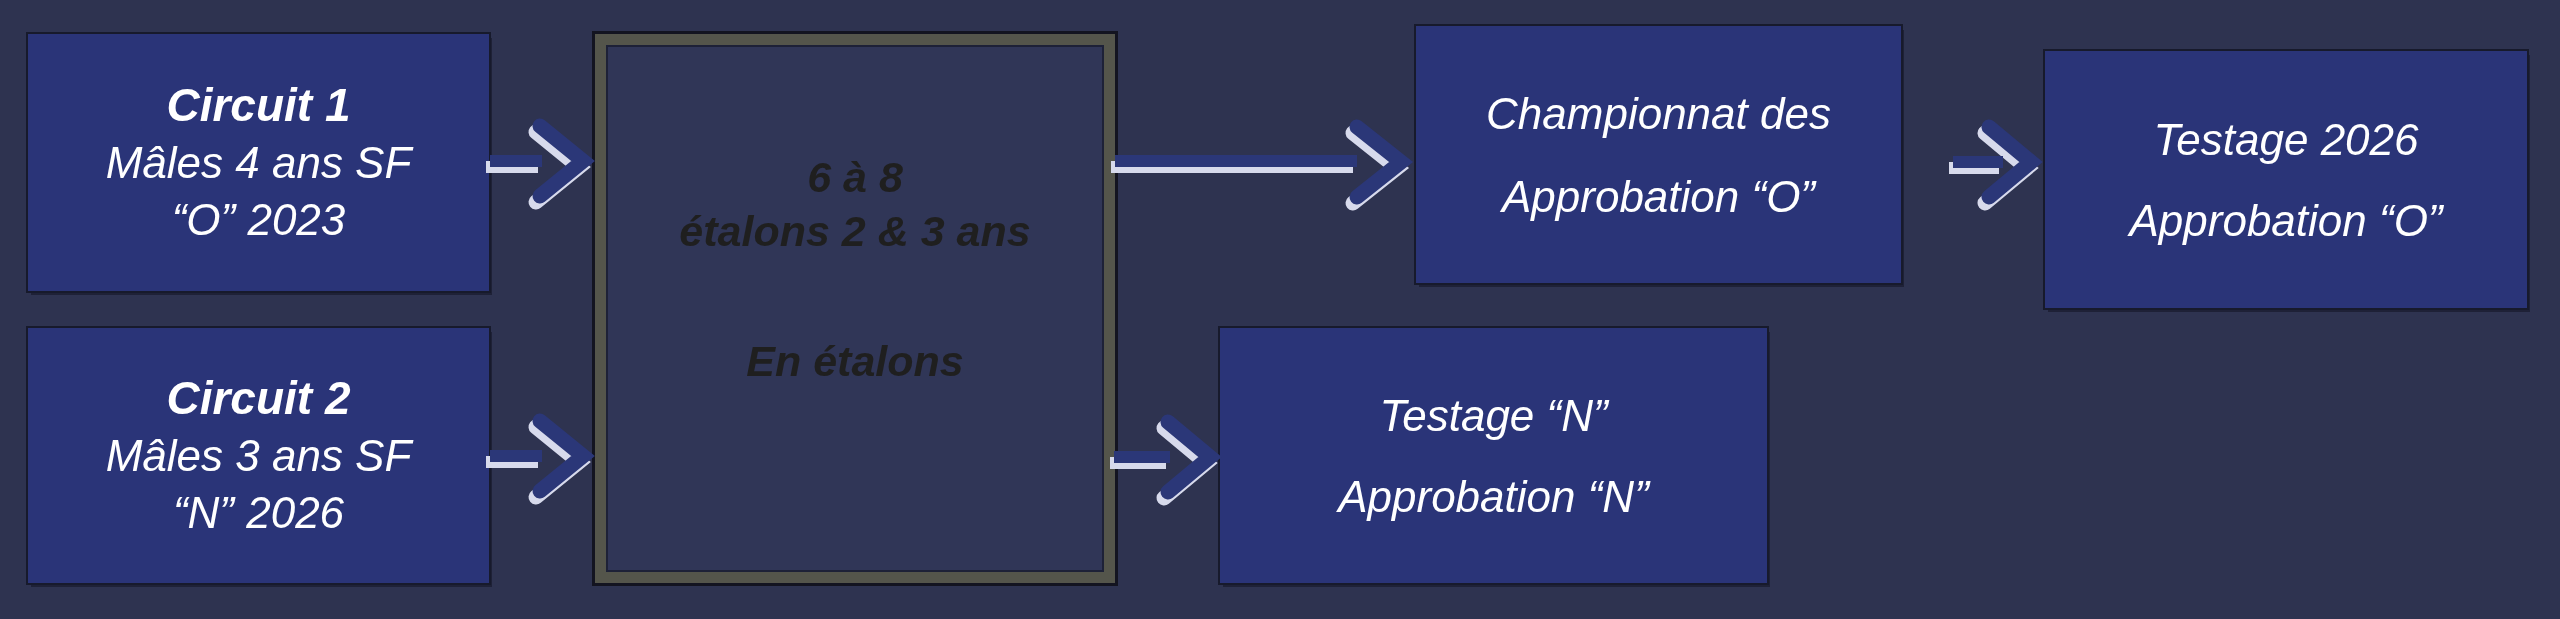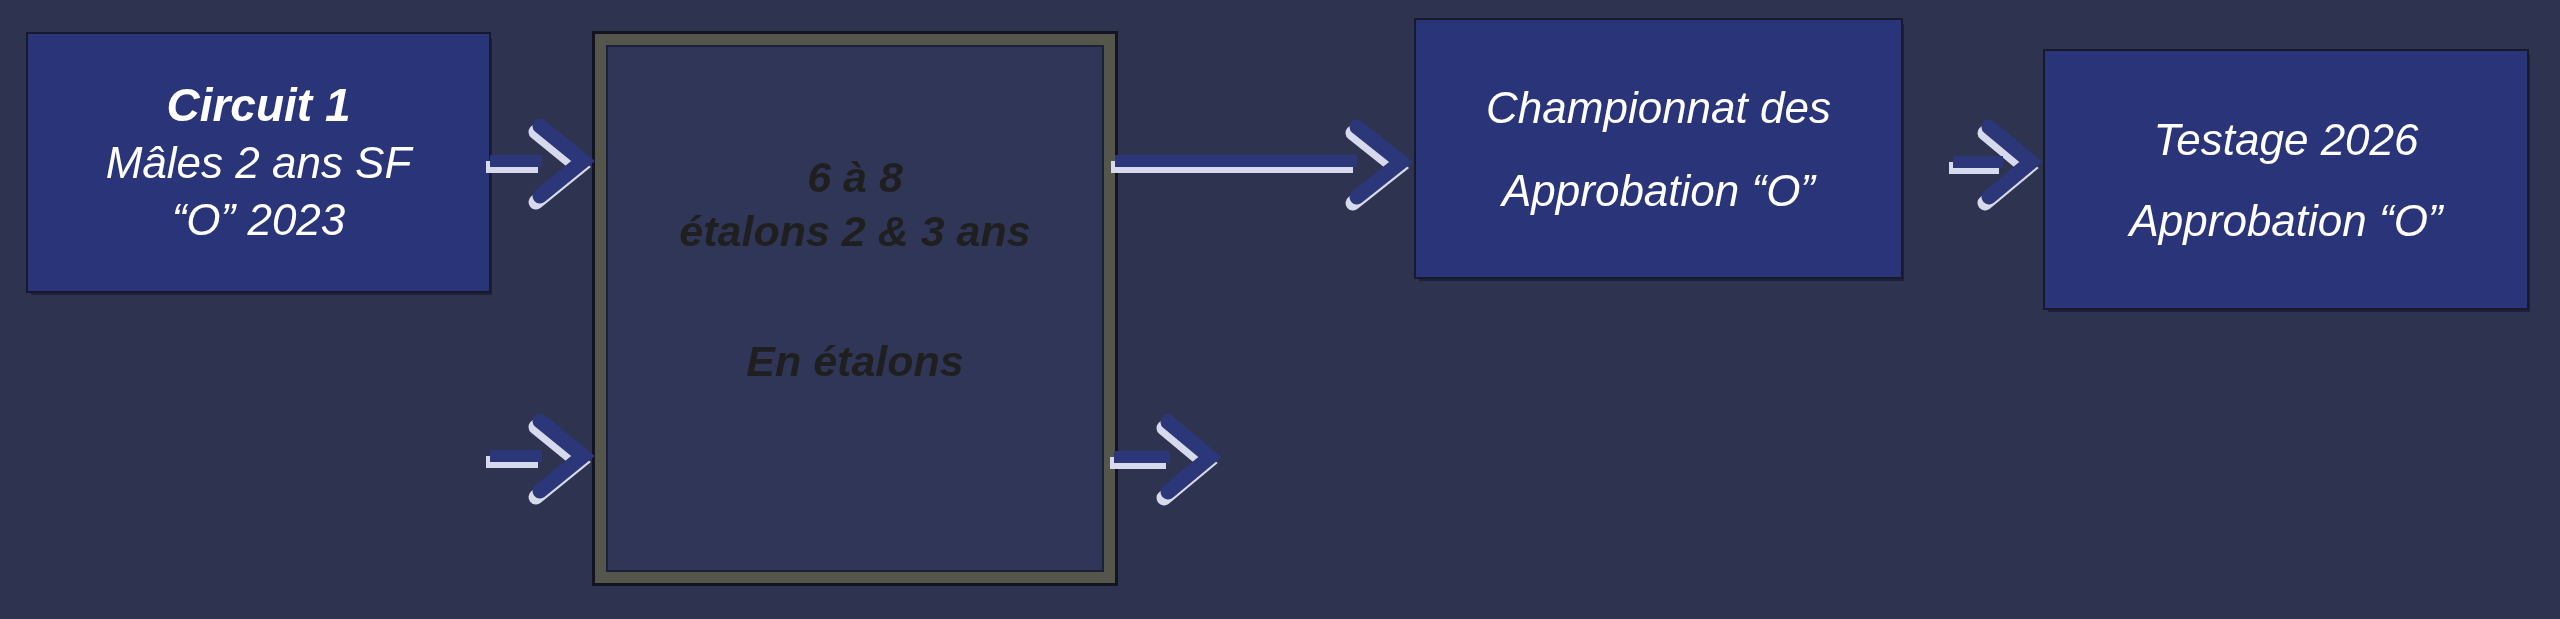--- a/index.html
+++ b/index.html
@@ -42,42 +42,51 @@
   .arrow .dark path{stroke:var(--arrow_dark,#2B3778);}
   .arrow .dark rect{fill:var(--arrow_dark,#2B3778);}
 </style>
 </head>
 <body>
 
 <div class="stage">
 
   <div class="node" style="left:28px;top:34px;width:461px;height:257px;">
     <div class="head">Circuit 1</div>
-    <div>Mâles 2 ans SF</div>
+    <div>Mâles 4 ans SF</div>
     <div>“O” 2023</div>
   </div>
 
+  <div class="node" style="left:28px;top:328px;width:461px;height:255px;">
+    <div class="head">Circuit 2</div>
+    <div>Mâles 3 ans SF</div>
+    <div>“N” 2026</div>
+  </div>
 
   <div class="qualifier" style="left:595px;top:34px;width:520px;height:549px;">
     <div>6 à 8</div>
     <div>étalons 2 &amp; 3 ans</div>
     <div class="spacer"></div>
     <div>En étalons</div>
   </div>
 
-  <div class="node" style="left:1416px;top:20px;width:485px;height:257px;">
+  <div class="node" style="left:1416px;top:26px;width:485px;height:257px;">
     <div>Championnat des</div>
     <div class="gap-top">Approbation “O”</div>
   </div>
 
   <div class="node" style="left:2045px;top:34px;width:482px;height:257px;margin-top:17px;">
     <div>Testage 2026</div>
     <div class="gap-top-sm">Approbation “O”</div>
   </div>
 
+  <div class="node" style="left:1220px;top:328px;width:547px;height:255px;">
+    <div>Testage “N”</div>
+    <div class="gap-top-sm">Approbation “N”</div>
+  </div>
 
   <svg class="arrow" style="left:488px;top:120px;" width="100" height="82" viewBox="0 0 100 82">
     <g class="lite" transform="translate(-4,6)">
         <rect x="2" y="35" width="52" height="12"></rect>
         <path d="M52 6 L95 41 L52 76"></path>
       </g>
     <g class="dark">
         <rect x="2" y="35" width="52" height="12"></rect>
         <path d="M52 6 L95 41 L52 76"></path>
       </g>

